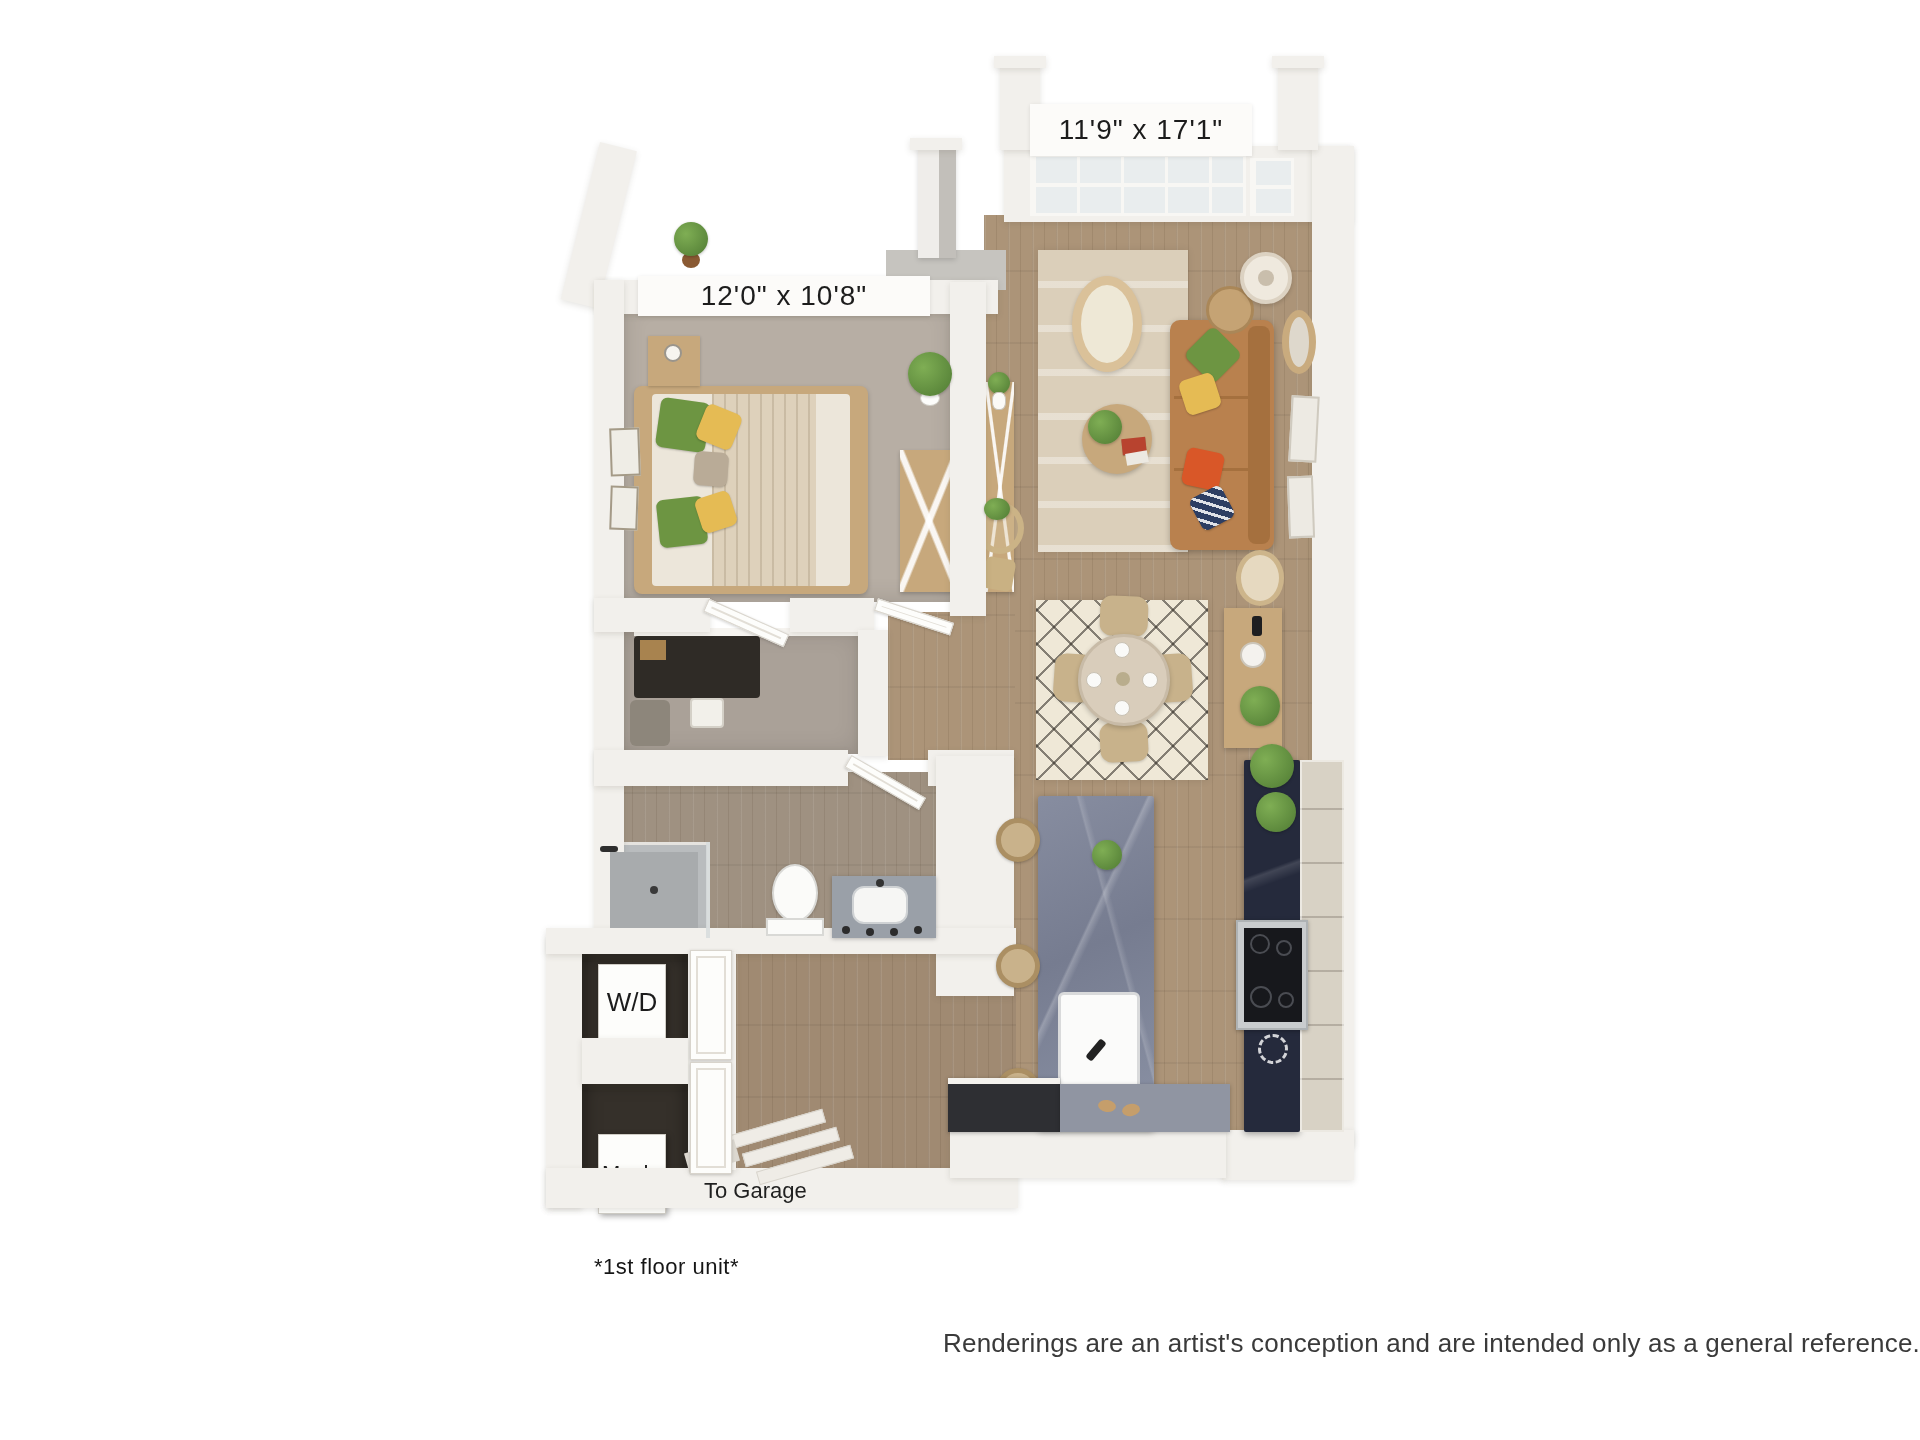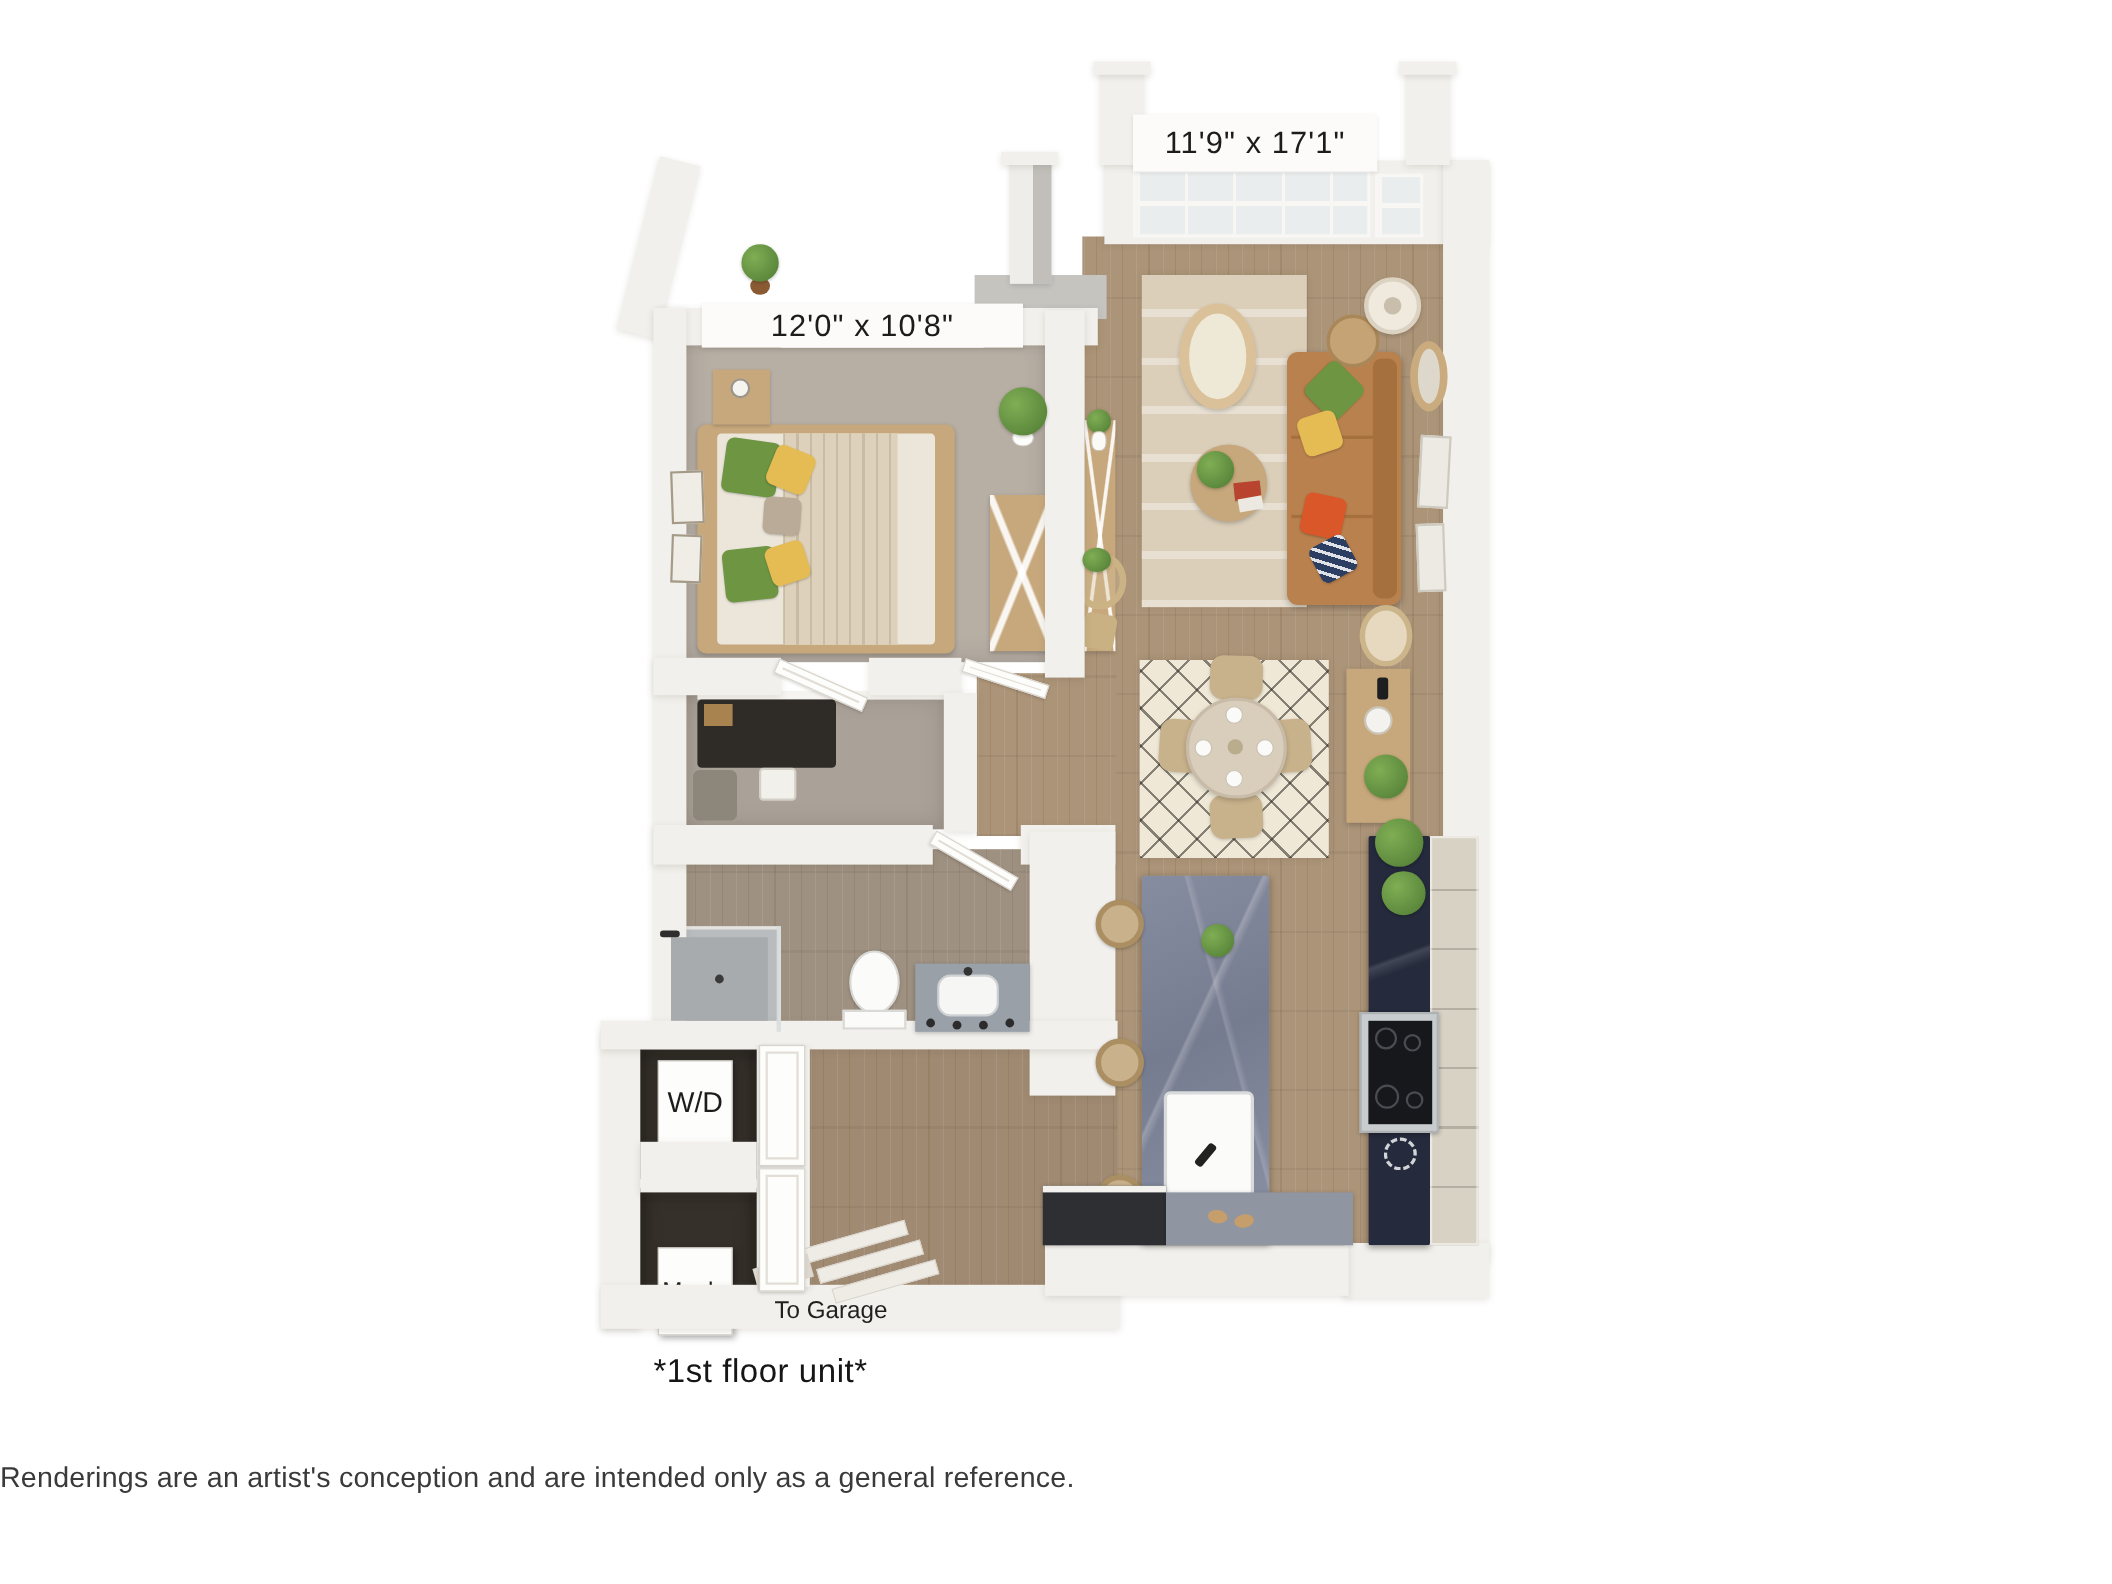--- a/index.html
+++ b/index.html
@@ -39,23 +39,23 @@
     background-image: repeating-linear-gradient(0deg, rgba(255,255,255,0.35) 0 7px, transparent 7px 44px); box-shadow:0 0 8px rgba(0,0,0,0.08); }
   .rug-dining { background-color:var(--rug-dining,#efe8d7);
     background-image:
       repeating-linear-gradient(45deg, rgba(45,40,34,0.55) 0 2px, transparent 2px 24px),
       repeating-linear-gradient(-45deg, rgba(45,40,34,0.55) 0 2px, transparent 2px 24px);
     box-shadow:0 0 8px rgba(0,0,0,0.10); }
   .duvet { background-color:#ded1bb; background-image:repeating-linear-gradient(90deg, rgba(120,100,70,0.20) 0 2px, transparent 2px 12px); }
   .x-detail { background-image:
       linear-gradient(to top right, transparent 46%, rgba(255,255,255,0.9) 48% 52%, transparent 54%),
       linear-gradient(to bottom right, transparent 46%, rgba(255,255,255,0.9) 48% 52%, transparent 54%); }
-  .note-text { position:absolute; font-size:30px; color:#161616; letter-spacing:0.5px; }
+  .note-text { position:absolute; font-size:22px; color:#161616; letter-spacing:0.5px;margin-top:24px; }
   .small-label { position:absolute; color:#1f1f1f; white-space:nowrap; }
-  .disclaimer { position:absolute; left:0; width:1920px; text-align:left; font-size:26px; color:var(--disclaimer-text,#3a3a3a); letter-spacing:0.2px; }
+  .disclaimer { position:absolute; left:0; width:1920px; text-align:right; font-size:26px; color:var(--disclaimer-text,#3a3a3a); letter-spacing:0.2px; }
   .recess { position:absolute; background:var(--dark-recess,#35302a); box-shadow:inset 0 0 18px rgba(0,0,0,0.55); }
   .appliance-box { position:absolute; background:#fdfdfb; border:1px solid #cfccc5; box-shadow:2px 2px 6px rgba(0,0,0,0.35); display:flex; align-items:center; justify-content:center; }
 </style>
 </head>
 <body>
 
 <div class="canvas">
 
   <div class="floor-wood z1" style="left:984px;top:215px;width:328px;height:921px;"></div>
   <div class="floor-wood z1" style="left:888px;top:612px;width:127px;height:148px;"></div>

